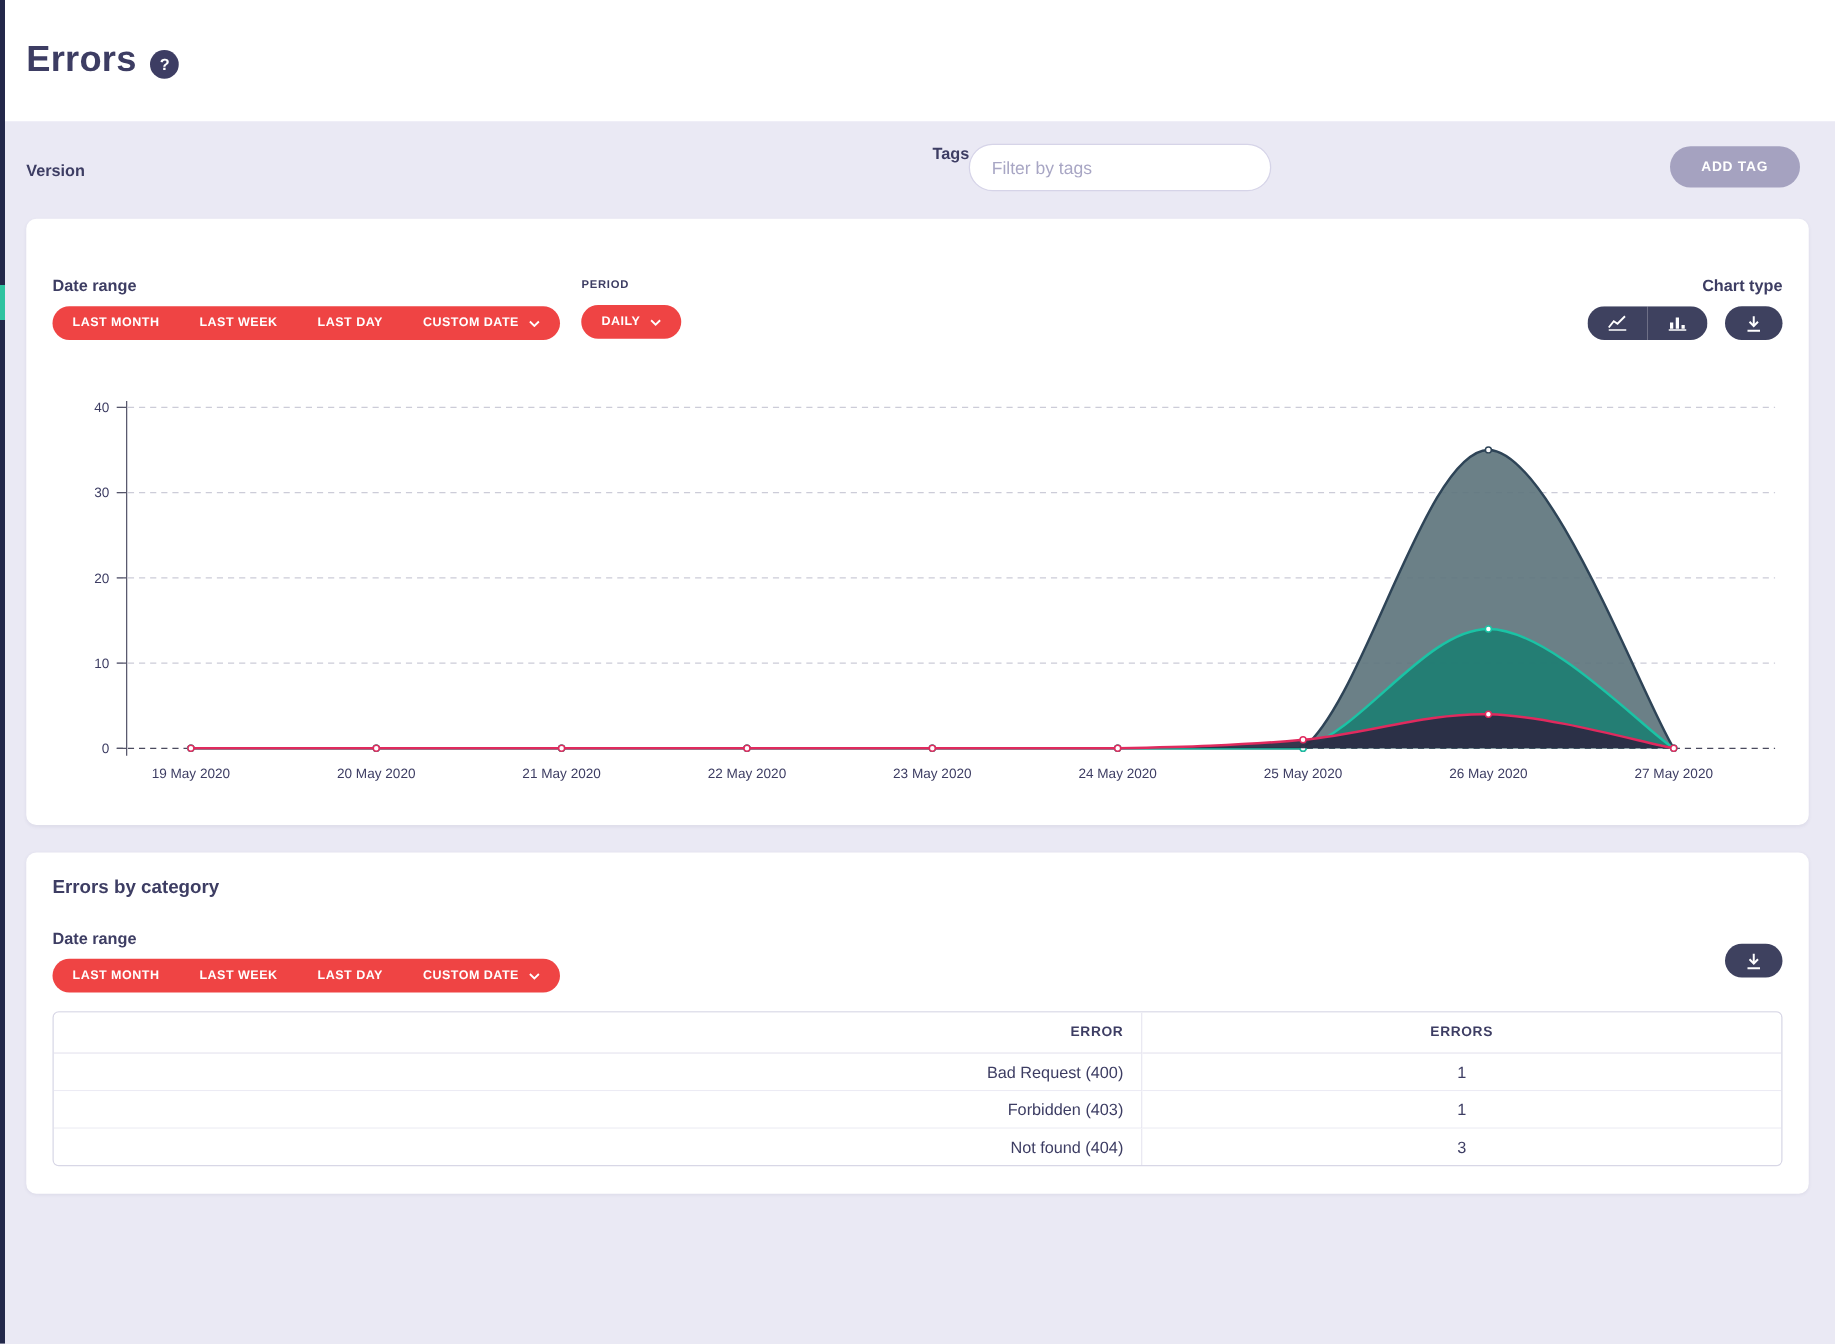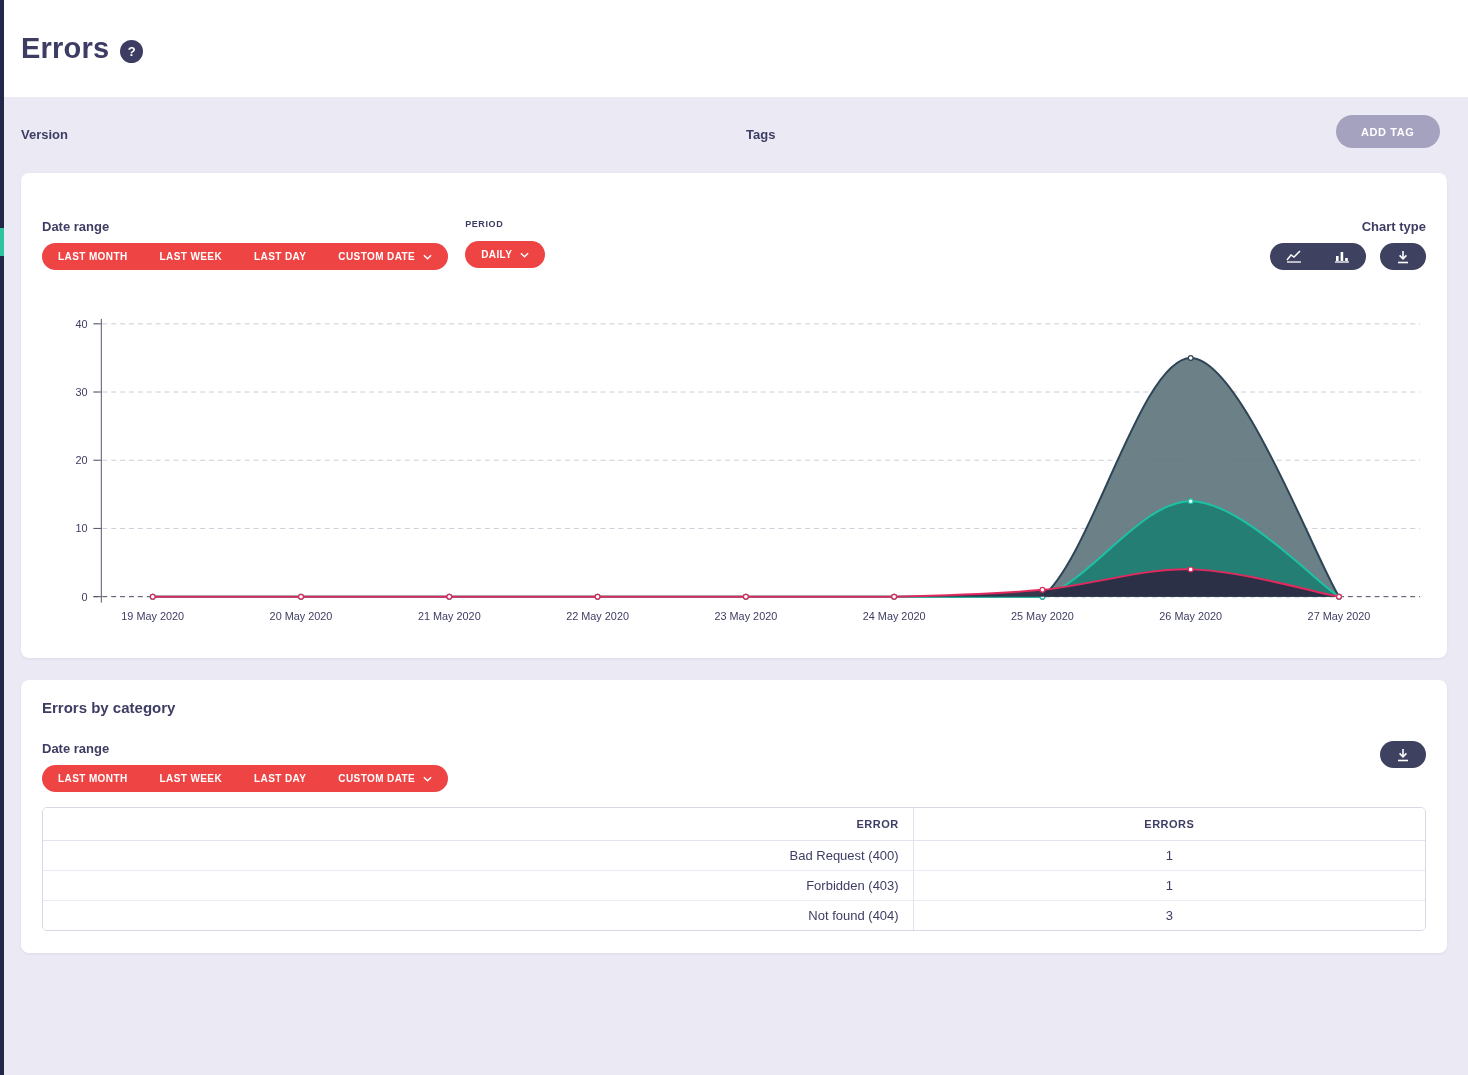--- a/index.html
+++ b/index.html
@@ -47,21 +47,21 @@
   }
 
   
   .content { padding:0 21px; }
   .card {
     background:#fff; border-radius:8px; margin-top:22px; padding:19px 21px 22px 21px;
     box-shadow:0 1px 3px rgba(60,60,100,.07);
   }
   .card-title { font-size:15px; font-weight:700; color:#3d3d63; }
 
-  .controls-row { display:flex; align-items:flex-start; margin-top:27px; }
+  .controls-row { display:flex; align-items:center; margin-top:27px; }
   .control-block { display:flex; flex-direction:column; }
   .control-label { font-size:13px; font-weight:700; margin-bottom:9px; color:#3d3d63; }
   .control-label.tiny { font-size:9px; font-weight:700; letter-spacing:.6px; margin-bottom:12px; }
   .control-label.right { text-align:right; }
 
   .pill-group {
     display:inline-flex; background:#ef4444; border-radius:16px; overflow:hidden; height:27px;
   }
   .pill-btn {
     background:transparent; border:none; color:#fff; font-size:10px; font-weight:700;
@@ -113,20 +113,23 @@
   <h1 class="page-title">Errors</h1>
   <span class="help-badge">?</span>
 </header>
 
 <section class="filters">
   <div class="filter-group version">
     <label class="filter-label">Version</label>
   </div>
   <div class="filter-group tags">
     <label class="filter-label">Tags</label>
+    <div class="input-wrap">
+      <input class="text-input" type="text" placeholder="Filter by tags" style="">
+    </div>
   </div>
   <button class="add-tag-btn">ADD TAG</button>
 </section>
 
 <main class="content">
 
   <section class="card">
 
     <div class="controls-row">
       <div class="control-block">

